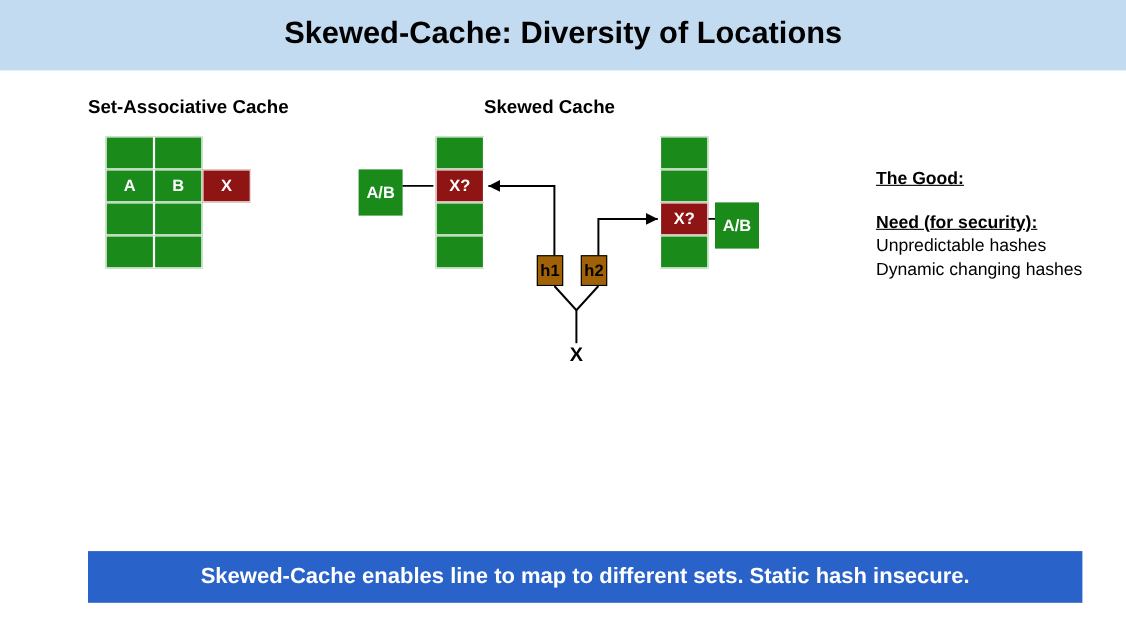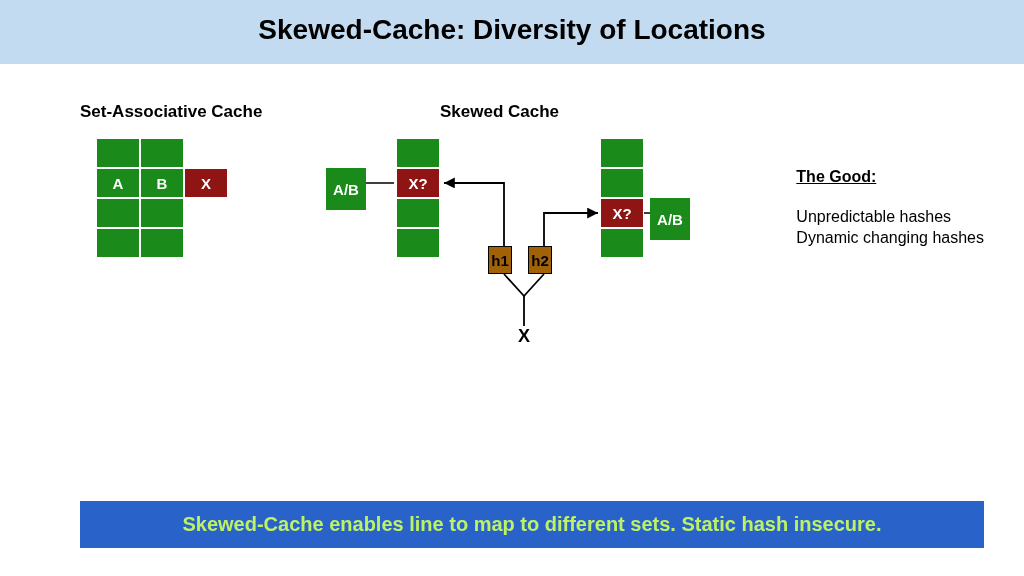--- a/index.html
+++ b/index.html
@@ -3,21 +3,21 @@
 <meta charset="utf-8">
 <style>
   * { box-sizing: border-box; margin: 0; padding: 0; }
   html, body { width: 1024px; height: 576px; font-family: Arial, Helvetica, sans-serif; background: #fff; }
   .title-bar {
     background: #c3dbf0;
     padding: 14px 0 18px 0;
     text-align: center;
   }
   .title-bar h1 { font-size: 28px; font-weight: bold; color: #000; }
-  .content { position: relative; width: 100%; height: 410px; margin-top: 14px; }
+  .content { position: relative; width: 100%; height: 410px; }
   .sub-label { position: absolute; font-size: 17px; font-weight: bold; color: #000; }
   .cache-col { position: absolute; width: 44px; }
   .cache-cell {
     width: 44px; height: 30px; background: #1a8a1a; border: 1px solid #fff;
     display: flex; align-items: center; justify-content: center;
     color: #fff; font-weight: bold; font-size: 15px;
   }
   .cache-cell.red { background: #8f1414; }
   .ab-tag {
     position: absolute; width: 40px; height: 42px; background: #1a8a1a;
@@ -27,21 +27,21 @@
   .hash-box {
     position: absolute; width: 24px; height: 28px; border: 1.5px solid #000;
     display: flex; align-items: center; justify-content: center;
     font-weight: bold; font-size: 15px; background: #a16207;
   }
   .x-label { position: absolute; font-weight: bold; font-size: 18px; }
   .side-text { position: absolute; right: 40px; top: 88px; font-size: 16px; line-height: 1.35; }
   .side-text .hdr { font-weight: bold; text-decoration: underline; }
   .footer-bar {
     position: absolute; left: 80px; right: 40px; bottom: 28px;
-    background: #2962c9; color: #bef264; text-align: center;
+    background: #2962c9; color: #ffffff; text-align: center;
     padding: 12px 10px; font-size: 20px; font-weight: bold;
   }
   svg.lines { position: absolute; top: 0; left: 0; pointer-events: none; }
 </style>
 </head>
 <body>
 
 <div class="title-bar">
   <h1>Skewed-Cache: Diversity of Locations</h1>
 </div>
@@ -100,19 +100,20 @@
 
     <path d="M544 168 V135 H598" stroke="#000" stroke-width="1.8" fill="none" marker-end="url(#arr)"></path>
 
     <path d="M504 196 L524 218 L544 196" stroke="#000" stroke-width="1.8" fill="none"></path>
     <line x1="524" y1="218" x2="524" y2="248" stroke="#000" stroke-width="1.8"></line>
   </svg>
 
   <div class="side-text">
     <div><span class="hdr">The Good:</span></div>
     <div style="height:18px;"></div>
+    <div><span class="hdr">Need (for security):</span></div>
     <div>Unpredictable hashes</div>
     <div>Dynamic changing hashes</div>
   </div>
 
 </div>
 
 <div class="footer-bar">Skewed-Cache enables line to map to different sets. Static hash insecure.</div>
 
 </body></html>

